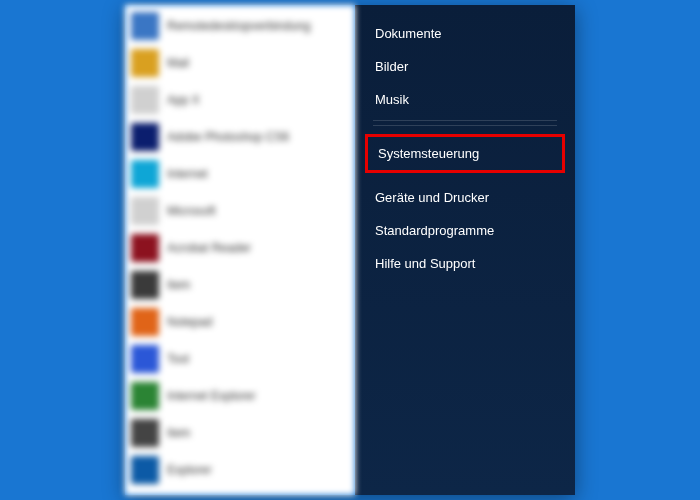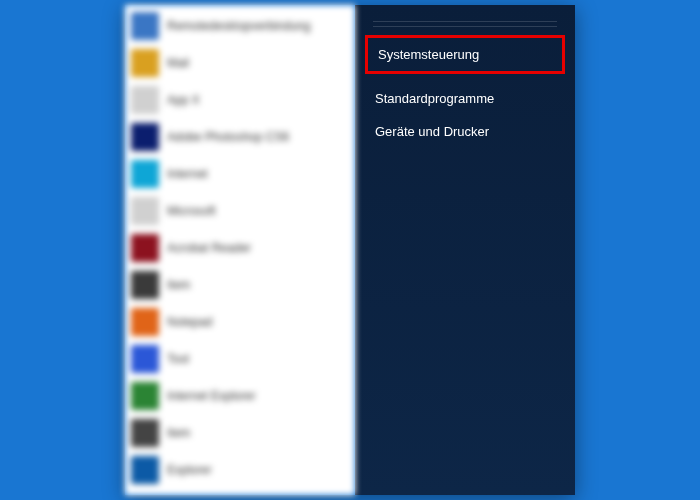--- a/index.html
+++ b/index.html
@@ -140,24 +140,30 @@
         <div class="app-icon c11"></div>
         <div class="app-label">Item</div>
       </div>
       <div class="app-item">
         <div class="app-icon c12"></div>
         <div class="app-label">Explorer</div>
       </div>
     </div>
 
   <div class="right-pane">
+    <div id="group1">
+        <span class="menu-item">Dokumente</span>
+        <span class="menu-item">Bilder</span>
+        <span class="menu-item">Musik</span>
+      </div>
     <div class="divider"></div>
     <div class="divider"></div>
     <div class="highlight-box">
       <span class="menu-item">Systemsteuerung</span>
     </div>
     <div id="group3">
+        <span class="menu-item">Geräte und Drucker</span>
         <span class="menu-item">Standardprogramme</span>
-        <span class="menu-item">Geräte und Drucker</span>
+        <span class="menu-item">Hilfe und Support</span>
       </div>
   </div>
 
 </div>
 
 </body></html>

